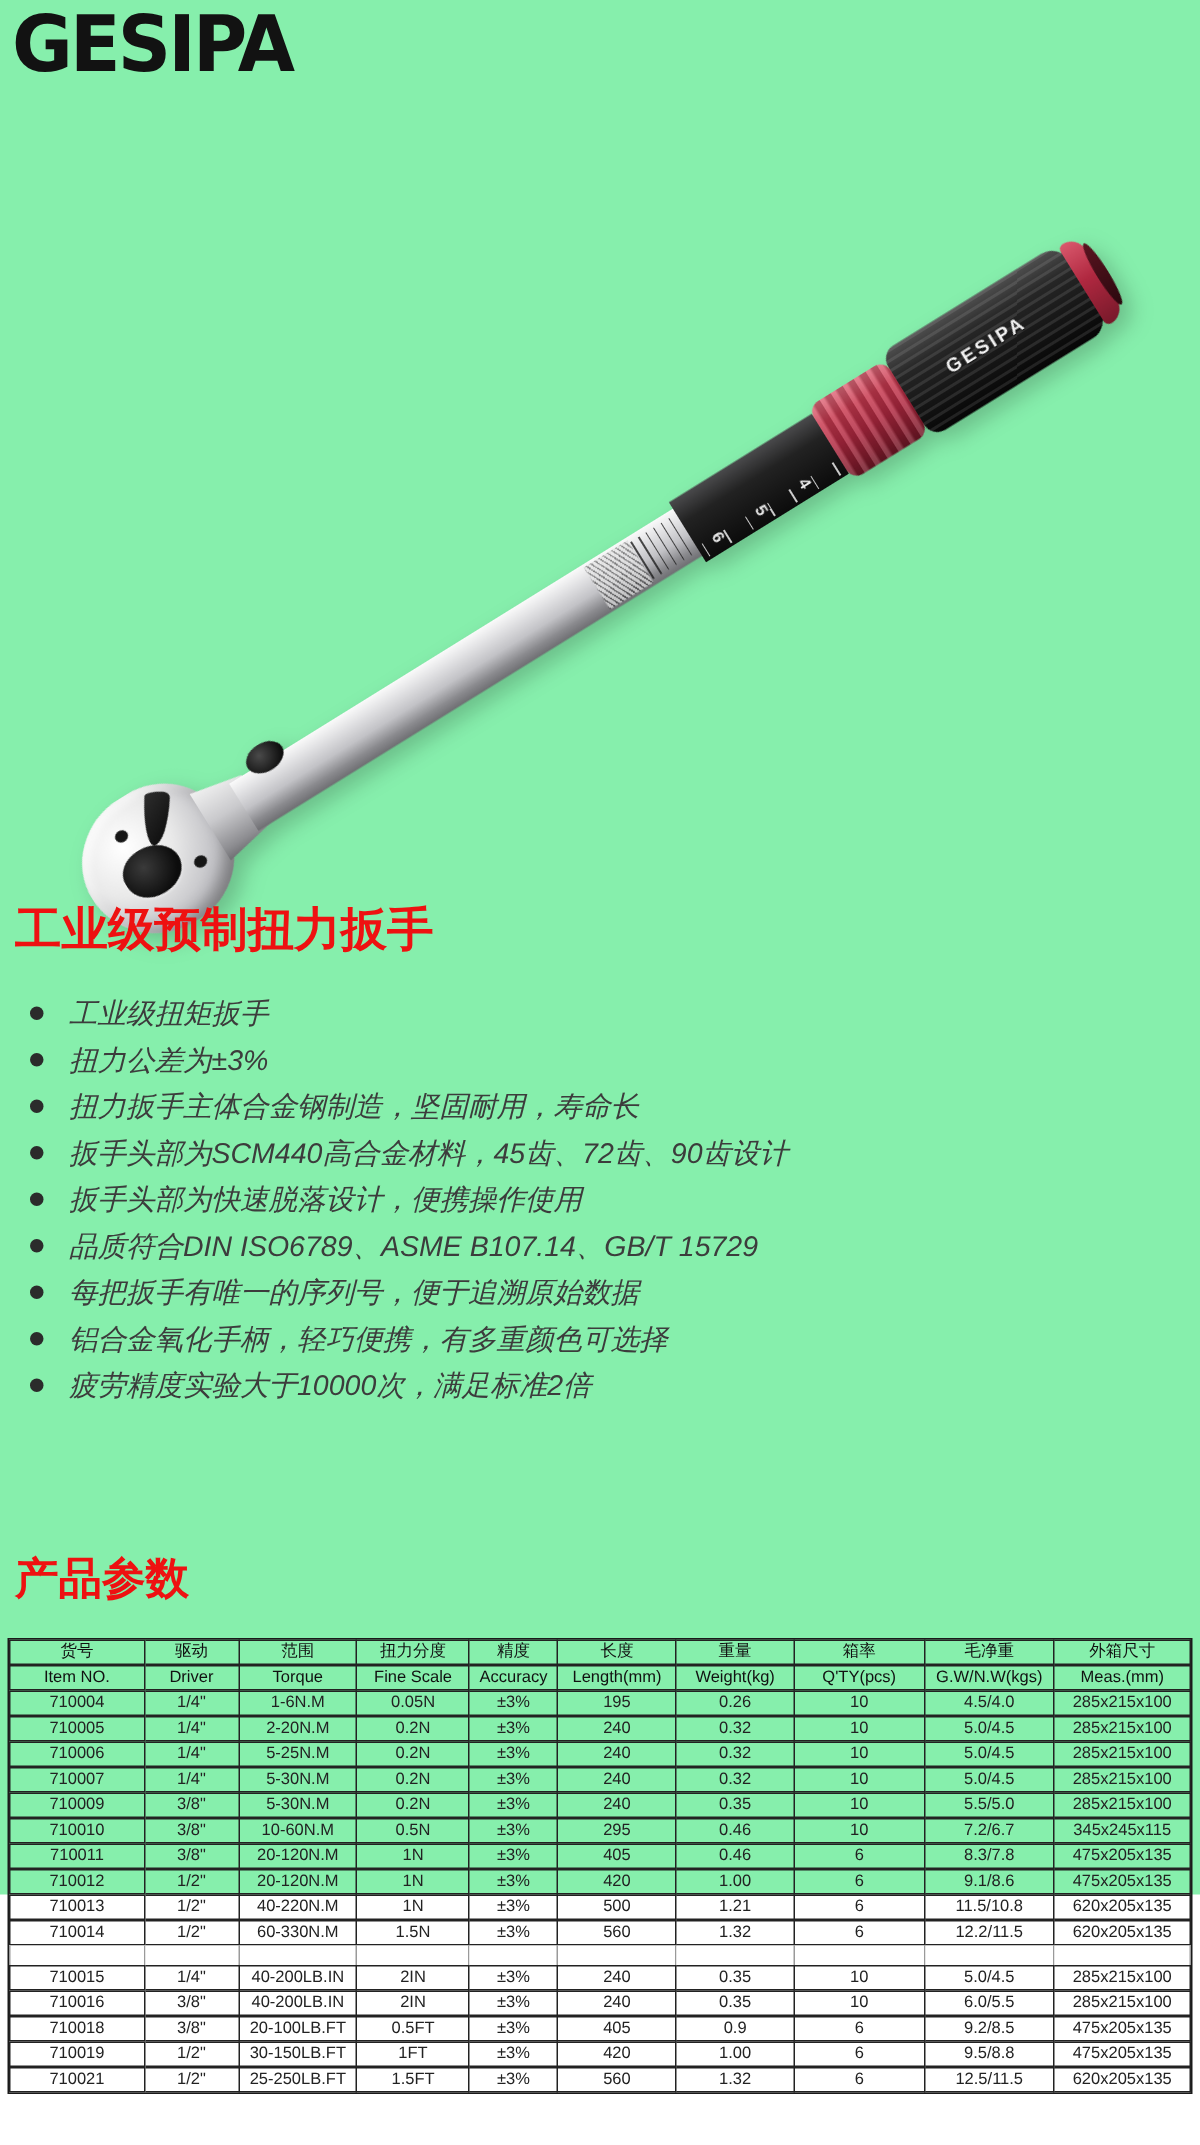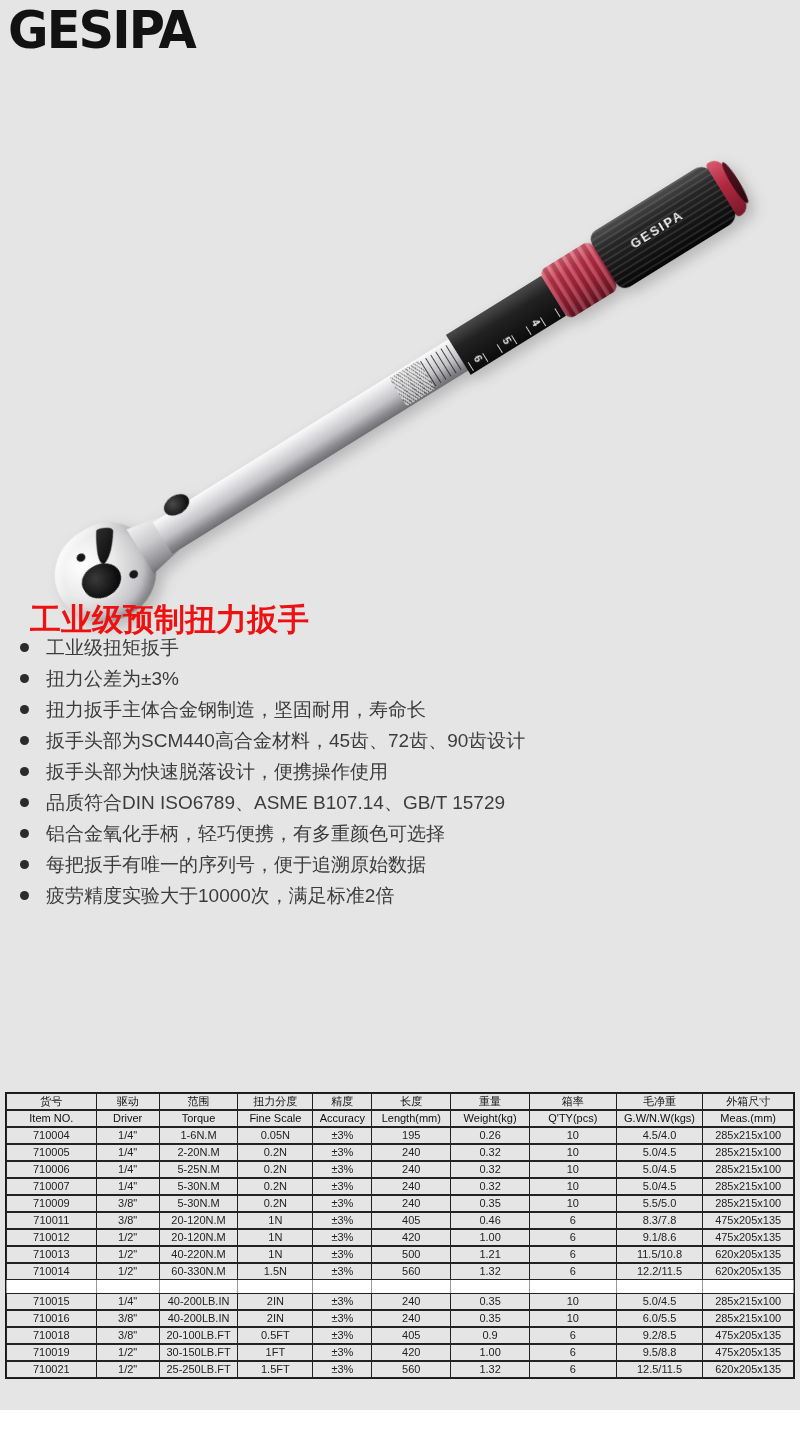--- a/index.html
+++ b/index.html
@@ -1,18 +1,18 @@
 <!DOCTYPE html>
 <html><head>
 <meta charset="utf-8">
 <style>
   * { margin:0; padding:0; box-sizing:border-box; }
   html,body { width:800px; height:1430px; background:#ffffff; overflow:hidden;
               font-family:"Liberation Sans","DejaVu Sans",sans-serif; }
-  .page { position:relative; width:800px; height:1410px; background:#e5e5e5; }
+  .page { position:relative; width:800px; height:1263px; background:#86efac; }
 
   
   .logo { position:absolute; left:8px; top:0px; font-size:52px; font-weight:900;
           color:#121212; letter-spacing:-2px; transform:scaleX(0.95); transform-origin:left top;
           font-family:"DejaVu Sans","Liberation Sans",sans-serif; }
 
   
   .wrench-stage { position:absolute; left:0; top:90px; width:800px; height:500px; }
   .wrench { position:absolute; left:62px; top:460px; width:800px; height:100px;
             transform:rotate(-31.8deg); transform-origin:0 50%;
@@ -66,21 +66,21 @@
           font-size:13px; font-weight:bold; letter-spacing:2px; z-index:2;
           text-shadow:0 1px 1px rgba(0,0,0,.8); }
 
   .endcap { left:776px; top:19px; width:15px; height:62px; border-radius:4px 12px 12px 4px;
           background:linear-gradient(180deg,#d9586c 0%,#b02840 45%,#77192a 100%); }
   .endtip { left:788px; top:26px; width:8px; height:48px; border-radius:50%;
           background:linear-gradient(180deg,#5a1420,#2a080e); }
 
   
   .intro-title { position:absolute; left:10px; top:599px; font-size:31px; font-weight:bold; }
-  .bullets { position:absolute; left:14px; top:632px; width:770px; list-style:none; }
+  .bullets { position:absolute; left:14px; top:660px; width:770px; list-style:none;font-style:italic; }
   .bullets li { display:flex; align-items:center; height:31px; font-size:19px; color:#3c3c3c; }
   .bullets li .dot { width:9px; height:9px; border-radius:50%; background:#2b2b2b; margin:0 17px 0 6px; flex:0 0 auto; }
 
   .specs-title { position:absolute; left:10px; top:1033px; font-size:29px; font-weight:bold; }
 
   
   .spec-table-wrap { position:absolute; left:5px; top:1092px; width:790px; }
   table.spec { width:100%; border-collapse:separate; border-spacing:0; table-layout:fixed;
                border:1px solid #1a1a1a; }
   table.spec td, table.spec th { border-right:1px solid #222; border-top:1px solid #222; border-bottom:1px solid #222;
@@ -120,21 +120,21 @@
       </div>
       <div class="collar"></div>
       <div class="grip">
         <span class="grip-label">GESIPA</span>
       </div>
       <div class="endcap"></div>
       <div class="endtip"></div>
     </div>
   </div>
 
-  <h1 class="intro-title" style="color: rgb(238, 17, 17); margin-left: 20px;">工业级预制扭力扳手</h1>
+  <h1 class="intro-title" style="color: rgb(238, 17, 17);">工业级预制扭力扳手</h1>
 
   <ul class="bullets" id="bullet-list">
       <li>
         <span class="dot"></span>
         <span>工业级扭矩扳手</span>
       </li>
       <li>
         <span class="dot"></span>
         <span>扭力公差为±3%</span>
       </li>
@@ -149,32 +149,33 @@
       <li>
         <span class="dot"></span>
         <span>扳手头部为快速脱落设计，便携操作使用</span>
       </li>
       <li>
         <span class="dot"></span>
         <span>品质符合DIN ISO6789、ASME B107.14、GB/T 15729</span>
       </li>
       <li>
         <span class="dot"></span>
+        <span>每把扳手有唯一的序列号，便于追溯原始数据</span>
+      </li>
+      <li>
+        <span class="dot"></span>
         <span>铝合金氧化手柄，轻巧便携，有多重颜色可选择</span>
       </li>
       <li>
         <span class="dot"></span>
-        <span>每把扳手有唯一的序列号，便于追溯原始数据</span>
-      </li>
-      <li>
-        <span class="dot"></span>
         <span>疲劳精度实验大于10000次，满足标准2倍</span>
       </li>
     </ul>
 
+  <h2 class="specs-title" style="color: rgb(238, 17, 17);">产品参数</h2>
 
   <div class="spec-table-wrap">
     <table class="spec" id="spec-table">
       <colgroup id="spec-cols">
           <col style="width: 11.5%;">
           <col style="width: 8%;">
           <col style="width: 10%;">
           <col style="width: 9.5%;">
           <col style="width: 7.5%;">
           <col style="width: 10%;">
@@ -264,20 +265,32 @@
             <td>5-30N.M</td>
             <td>0.2N</td>
             <td>±3%</td>
             <td>240</td>
             <td>0.35</td>
             <td>10</td>
             <td>5.5/5.0</td>
             <td>285x215x100</td>
           </tr>
           <tr>
+            <td>710010</td>
+            <td>3/8"</td>
+            <td>10-60N.M</td>
+            <td>0.5N</td>
+            <td>±3%</td>
+            <td>295</td>
+            <td>0.46</td>
+            <td>10</td>
+            <td>7.2/6.7</td>
+            <td>345x245x115</td>
+          </tr>
+          <tr>
             <td>710011</td>
             <td>3/8"</td>
             <td>20-120N.M</td>
             <td>1N</td>
             <td>±3%</td>
             <td>405</td>
             <td>0.46</td>
             <td>6</td>
             <td>8.3/7.8</td>
             <td>475x205x135</td>

